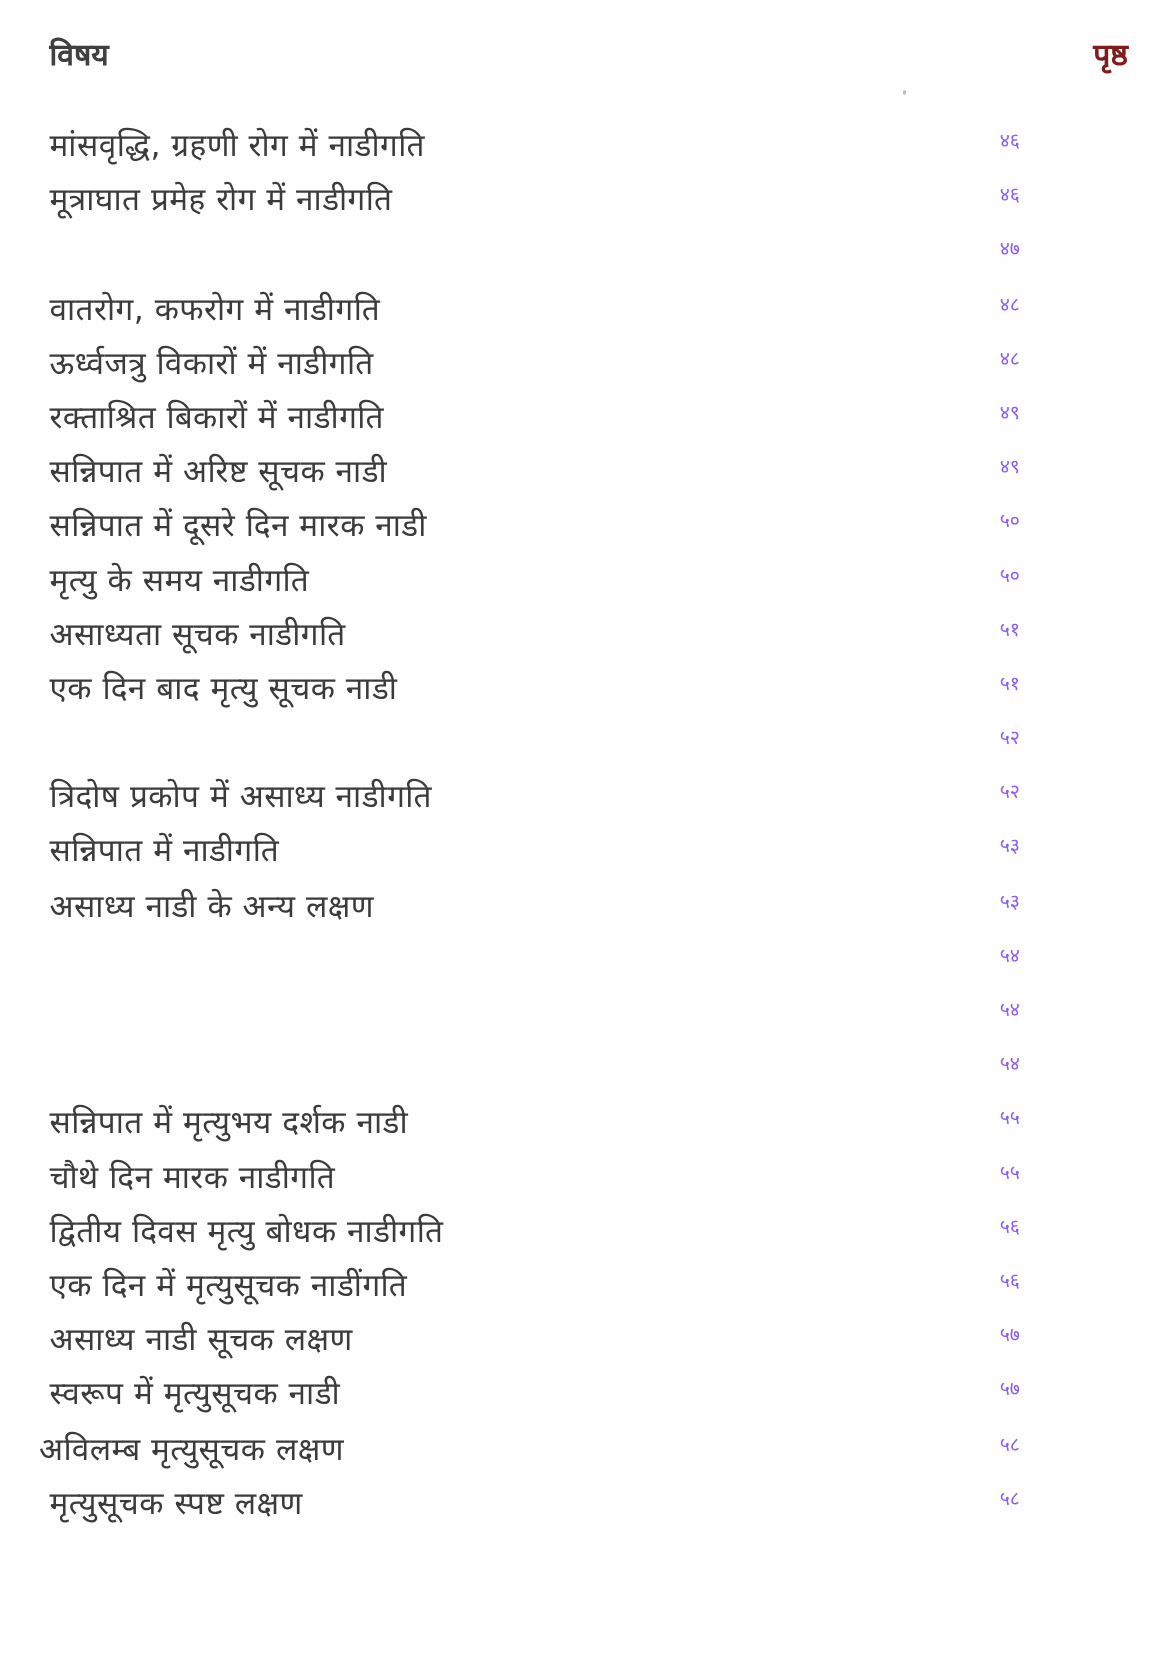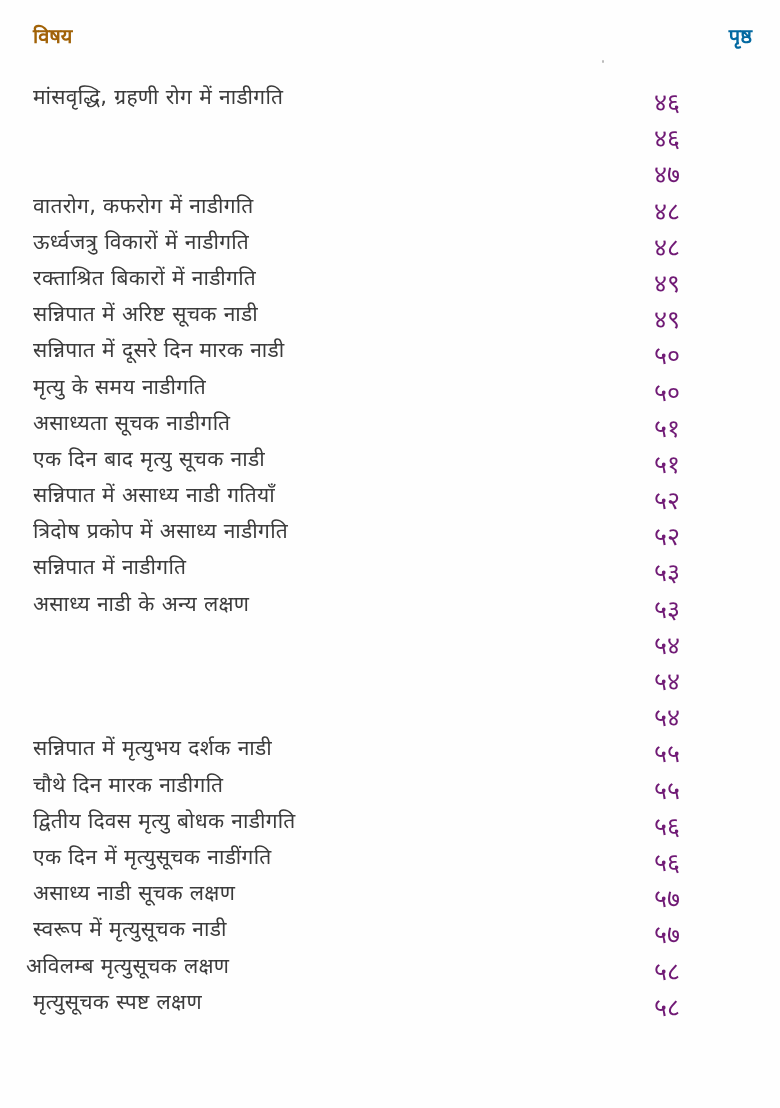--- a/index.html
+++ b/index.html
@@ -28,29 +28,29 @@
     left: 33px;
     right: 28px;
     height: 36px;
   }
   .header .subject {
     position: absolute;
     left: 0;
     top: 0;
     font-size: 20px;
     font-weight: bold;
-    color: #a16207;
+    color: #404040;
   }
   .header .page-col {
     position: absolute;
     right: 0;
     top: 0;
     font-size: 20px;
     font-weight: bold;
-    color: #0369a1;
+    color: #7f1d1d;
   }
   .toc {
     position: absolute;
     top: 80px;
     left: 0;
     width: 708px;
     list-style: none;
     margin: 0;
     padding: 0;
   }
@@ -64,22 +64,22 @@
     top: 2px;
     font-size: 21px;
     color: #3b3b3b;
     white-space: nowrap;
     letter-spacing: 0.3px;
   }
   .toc-row .pg {
     position: absolute;
     right: 28px;
     top: 4px;
-    font-size: 25px;
-    color: #701a75;
+    font-size: 13px;
+    color: #8b5cf6;
     white-space: nowrap;
   }
   .toc-row .title.outdent { left: 26px; }
   .specks {
     position: absolute;
     width: 2px; height: 3px;
     background: #bbb;
     border-radius: 1px;
   }
 </style>
@@ -94,20 +94,21 @@
   </div>
 
   <span class="specks" style="left:602px;top:60px;"></span>
 
   <ul class="toc">
     <li class="toc-row">
         <span class="title">मांसवृद्धि, ग्रहणी रोग में  नाडीगति</span>
         <span class="pg">४६</span>
       </li>
     <li class="toc-row">
+        <span class="title">मूत्राघात प्रमेह रोग में नाडीगति</span>
         <span class="pg">४६</span>
       </li>
     <li class="toc-row">
         <span class="pg">४७</span>
       </li>
     <li class="toc-row">
         <span class="title">वातरोग, कफरोग में नाडीगति</span>
         <span class="pg">४८</span>
       </li>
     <li class="toc-row">
@@ -132,21 +133,20 @@
       </li>
     <li class="toc-row">
         <span class="title">असाध्यता सूचक नाडीगति</span>
         <span class="pg">५१</span>
       </li>
     <li class="toc-row">
         <span class="title">एक दिन बाद मृत्यु सूचक नाडी</span>
         <span class="pg">५१</span>
       </li>
     <li class="toc-row">
-        <span class="title">सन्निपात में असाध्य नाडी गतियाँ</span>
         <span class="pg">५२</span>
       </li>
     <li class="toc-row">
         <span class="title">त्रिदोष प्रकोप में असाध्य नाडीगति</span>
         <span class="pg">५२</span>
       </li>
     <li class="toc-row">
         <span class="title">सन्निपात में नाडीगति</span>
         <span class="pg">५३</span>
       </li>

